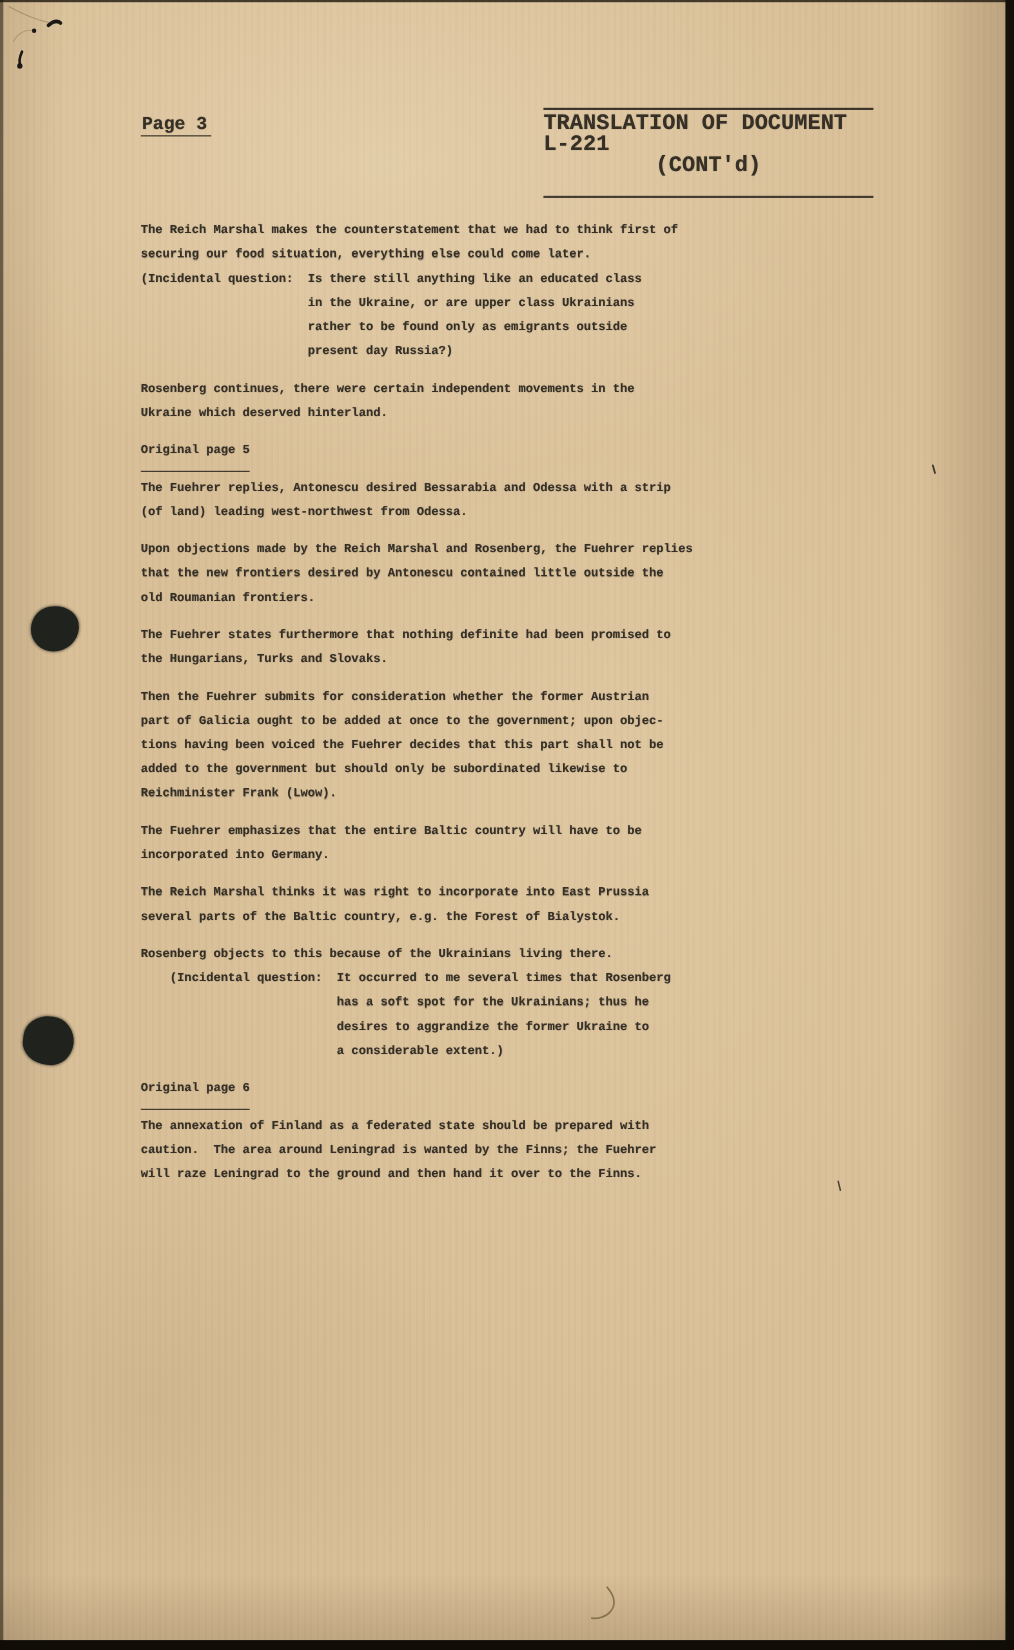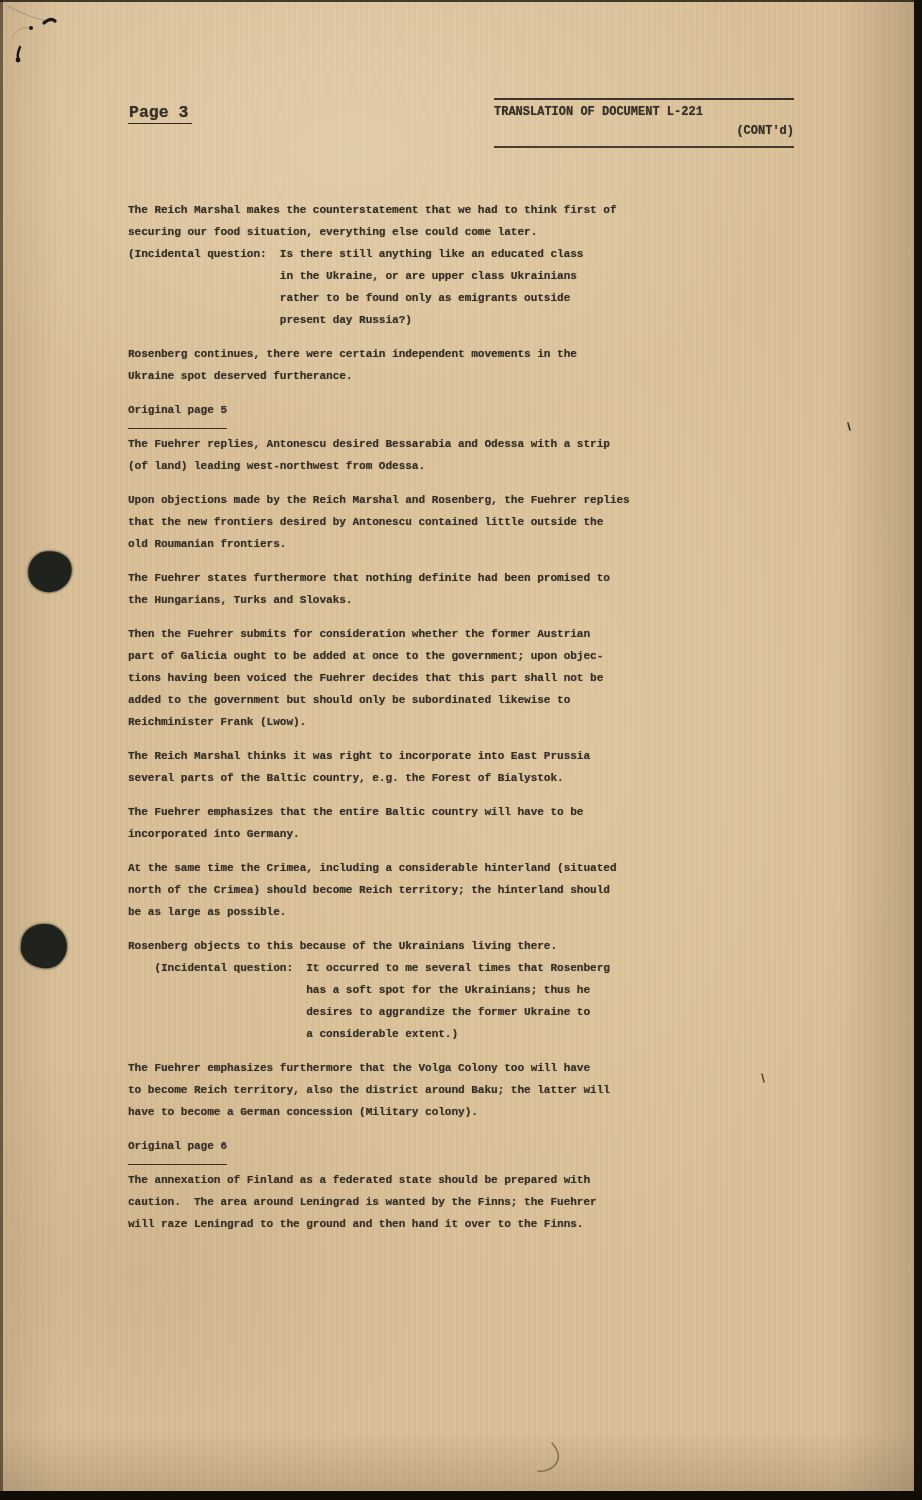--- a/index.html
+++ b/index.html
@@ -34,25 +34,25 @@
   .page-label{
     position:absolute;left:128px;top:103px;
     font-size:16.5px;font-weight:700;
     text-shadow:0 0 1px rgba(53,47,38,0.6);
   }
   .page-label .u{border-bottom:1.6px solid #2e2922;padding:0 4px 1px 1px;}
   .doc-id-block{
     position:absolute;left:494px;top:98px;width:300px;
     border-top:2.5px solid rgba(43,38,32,0.9);
     border-bottom:2px solid rgba(43,38,32,0.85);
-    padding:3px 0 5px 0;
-    font-size:12px;line-height:19px;font-weight:700;
+    padding:3px 0 18px 0;
+    font-size:20px;line-height:19px;font-weight:700;
     text-shadow:0 0 1px rgba(53,47,38,0.6);
   }
-  .doc-id-block .contd{text-align:right;}
+  .doc-id-block .contd{text-align:center;}
 
   
   .body-blocks{
     position:absolute;left:128px;top:199px;width:760px;
   }
   .block{
     white-space:pre;
     font-size:11px;line-height:22px;font-weight:700;
     letter-spacing:0;
     margin:0 0 12px 0;
@@ -75,49 +75,43 @@
   </div>
 
   <div class="body-blocks">
       <div class="block paragraph">The Reich Marshal makes the counterstatement that we had to think first of
 securing our food situation, everything else could come later.
 (Incidental question:  Is there still anything like an educated class
                        in the Ukraine, or are upper class Ukrainians
                        rather to be found only as emigrants outside
                        present day Russia?)</div>
       <div class="block paragraph">Rosenberg continues, there were certain independent movements in the
-Ukraine spot deserved furtherance.</div>
+Ukraine which deserved hinterland.</div>
       <div class="block heading"><span class="underline">Original page 5</span></div>
       <div class="block paragraph">The Fuehrer replies, Antonescu desired Bessarabia and Odessa with a strip
 (of land) leading west-northwest from Odessa.</div>
       <div class="block paragraph">Upon objections made by the Reich Marshal and Rosenberg, the Fuehrer replies
 that the new frontiers desired by Antonescu contained little outside the
 old Roumanian frontiers.</div>
       <div class="block paragraph">The Fuehrer states furthermore that nothing definite had been promised to
 the Hungarians, Turks and Slovaks.</div>
       <div class="block paragraph">Then the Fuehrer submits for consideration whether the former Austrian
 part of Galicia ought to be added at once to the government; upon objec-
 tions having been voiced the Fuehrer decides that this part shall not be
 added to the government but should only be subordinated likewise to
 Reichminister Frank (Lwow).</div>
+      <div class="block paragraph">The Fuehrer emphasizes that the entire Baltic country will have to be
+incorporated into Germany.</div>
       <div class="block paragraph">The Reich Marshal thinks it was right to incorporate into East Prussia
 several parts of the Baltic country, e.g. the Forest of Bialystok.</div>
-      <div class="block paragraph">The Fuehrer emphasizes that the entire Baltic country will have to be
-incorporated into Germany.</div>
-      <div class="block paragraph">At the same time the Crimea, including a considerable hinterland (situated
-north of the Crimea) should become Reich territory; the hinterland should
-be as large as possible.</div>
       <div class="block paragraph">Rosenberg objects to this because of the Ukrainians living there.
     (Incidental question:  It occurred to me several times that Rosenberg
                            has a soft spot for the Ukrainians; thus he
                            desires to aggrandize the former Ukraine to
                            a considerable extent.)</div>
-      <div class="block paragraph">The Fuehrer emphasizes furthermore that the Volga Colony too will have
-to become Reich territory, also the district around Baku; the latter will
-have to become a German concession (Military colony).</div>
       <div class="block heading"><span class="underline">Original page 6</span></div>
       <div class="block paragraph">The annexation of Finland as a federated state should be prepared with
 caution.  The area around Leningrad is wanted by the Finns; the Fuehrer
 will raze Leningrad to the ground and then hand it over to the Finns.</div>
     </div>
 
   <div class="hole hole-1"></div>
   <div class="hole hole-2"></div>
 
   <svg class="marks" width="922" height="1500" viewBox="0 0 922 1500">

